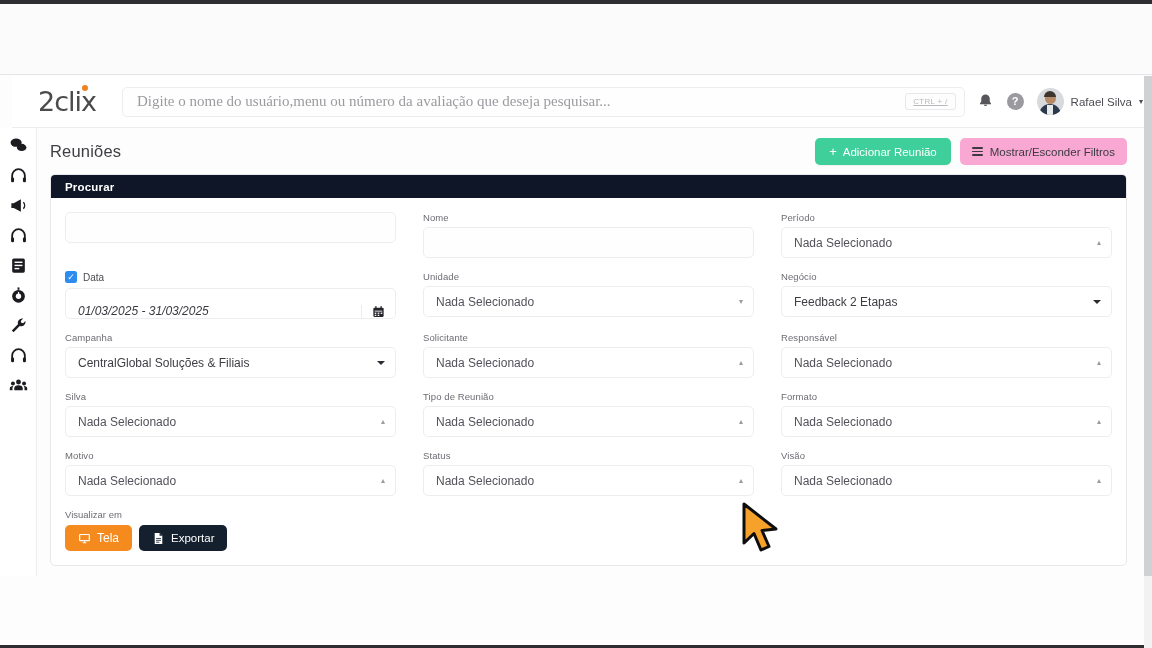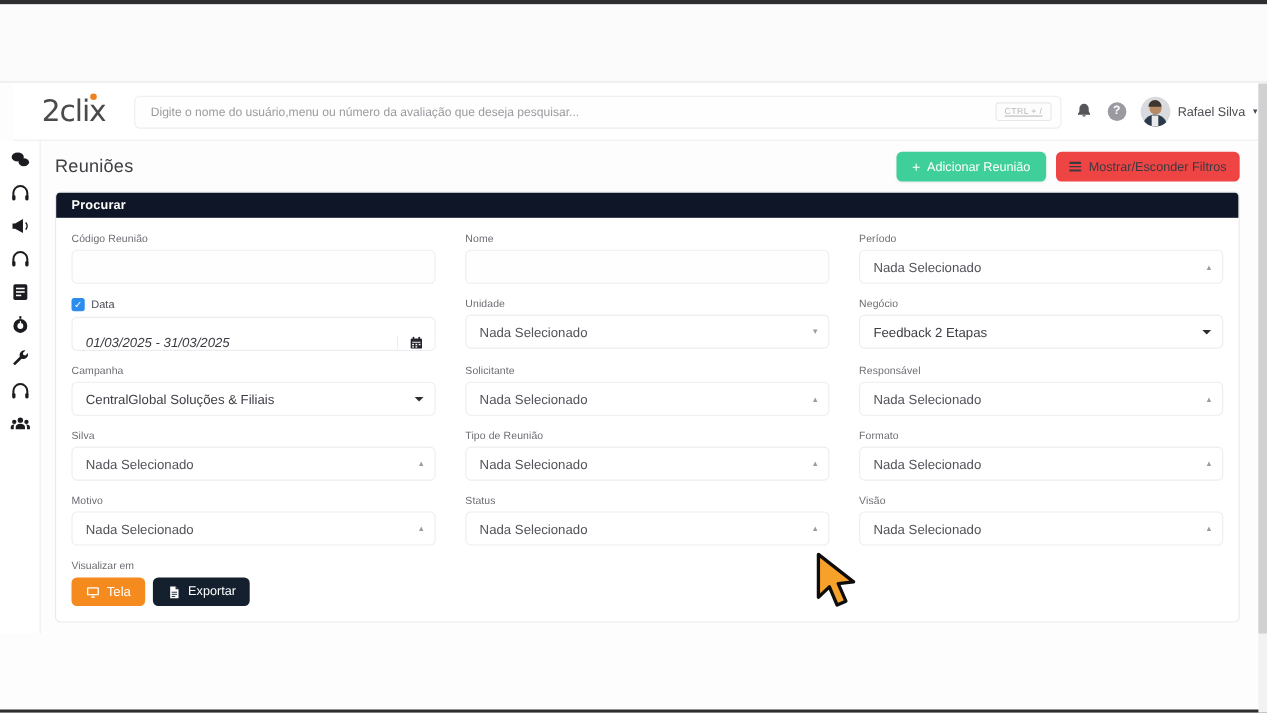--- a/index.html
+++ b/index.html
@@ -34,21 +34,21 @@
     position: absolute; width: 6px; height: 6px; border-radius: 50%;
     background: #f0821e; left: 44px; top: -3px;
   }
   .searchbox {
     flex: 1; height: 30px; margin-right: 12px;
     border: 1px solid #eceded; border-radius: 5px; background: #fefefe;
     display: flex; align-items: center; padding: 0 8px 0 14px;
   }
   .searchbox input {
     flex: 1; border: 0; outline: none; background: transparent;
-    font-size: 11px; color: #8a8a8f; font-family: Liberation Sans, sans-serif;
+    font-size: 15px; color: #8a8a8f; font-family: Liberation Serif, serif;
   }
   .searchbox input::placeholder { color: #9b9ba0; }
   .kbd {
     font-size: 8px; color: #b9b9bd; border: 1px solid #e8e8ea;
     border-radius: 3px; padding: 3px 7px; background: #fdfdfd; letter-spacing: .3px; text-decoration: underline;
   }
   .hdr-icons { display: flex; align-items: center; gap: 13px; padding-right: 14px; }
   .ic-bell { width: 17px; height: 17px; color: #56565b; }
   .ic-help {
     width: 17px; height: 17px; border-radius: 50%; background: #9a9aa0;
@@ -82,21 +82,21 @@
   .pagetitle { font-size: 16.5px; color: #3e3e44; font-weight: 400; letter-spacing: .2px; }
   .pagebar-actions { margin-left: auto; display: flex; align-items: center; gap: 9px; }
   .btn-add {
     background: #3ecf9a; color: #ffffff; border: 0; border-radius: 5px;
     height: 27px; padding: 0 14px; font-size: 11.5px; display: flex;
     align-items: center; gap: 6px; cursor: pointer; font-family: "Liberation Sans", sans-serif;
     box-shadow: 0 1px 2px rgba(0,0,0,.06);
   }
   .btn-add .plus { font-size: 13px; line-height: 1; }
   .btn-filters {
-    background: #ef4444; color: #3a3a40; border: 0; border-radius: 5px;
+    background: #f9a8d4; color: #3a3a40; border: 0; border-radius: 5px;
     height: 27px; padding: 0 12px; font-size: 11.5px; display: flex;
     align-items: center; gap: 7px; cursor: pointer; font-family: "Liberation Sans", sans-serif;
   }
   .hamb { display: inline-flex; flex-direction: column; gap: 2px; }
   .hamb i { display: block; width: 11px; height: 1.6px; background: #3a3a40; border-radius: 1px; }
 
   
   .panel {
     margin: 9px 18px 0 12px; background: #ffffff;
     border: 1px solid #e9e9eb; border-radius: 5px; overflow: hidden;
@@ -293,21 +293,20 @@
         </button>
       </div>
     </div>
 
     <div class="panel">
       <div class="panel-head">Procurar</div>
       <div class="panel-body">
         <div class="grid">
 
           <div class="field">
-            <div class="flabel">Código Reunião</div>
             <div class="ctl empty">
               <span class="val"></span>
             </div>
           </div>
           <div class="field">
             <div class="flabel">Nome</div>
             <div class="ctl empty">
               <span class="val"></span>
             </div>
           </div>

